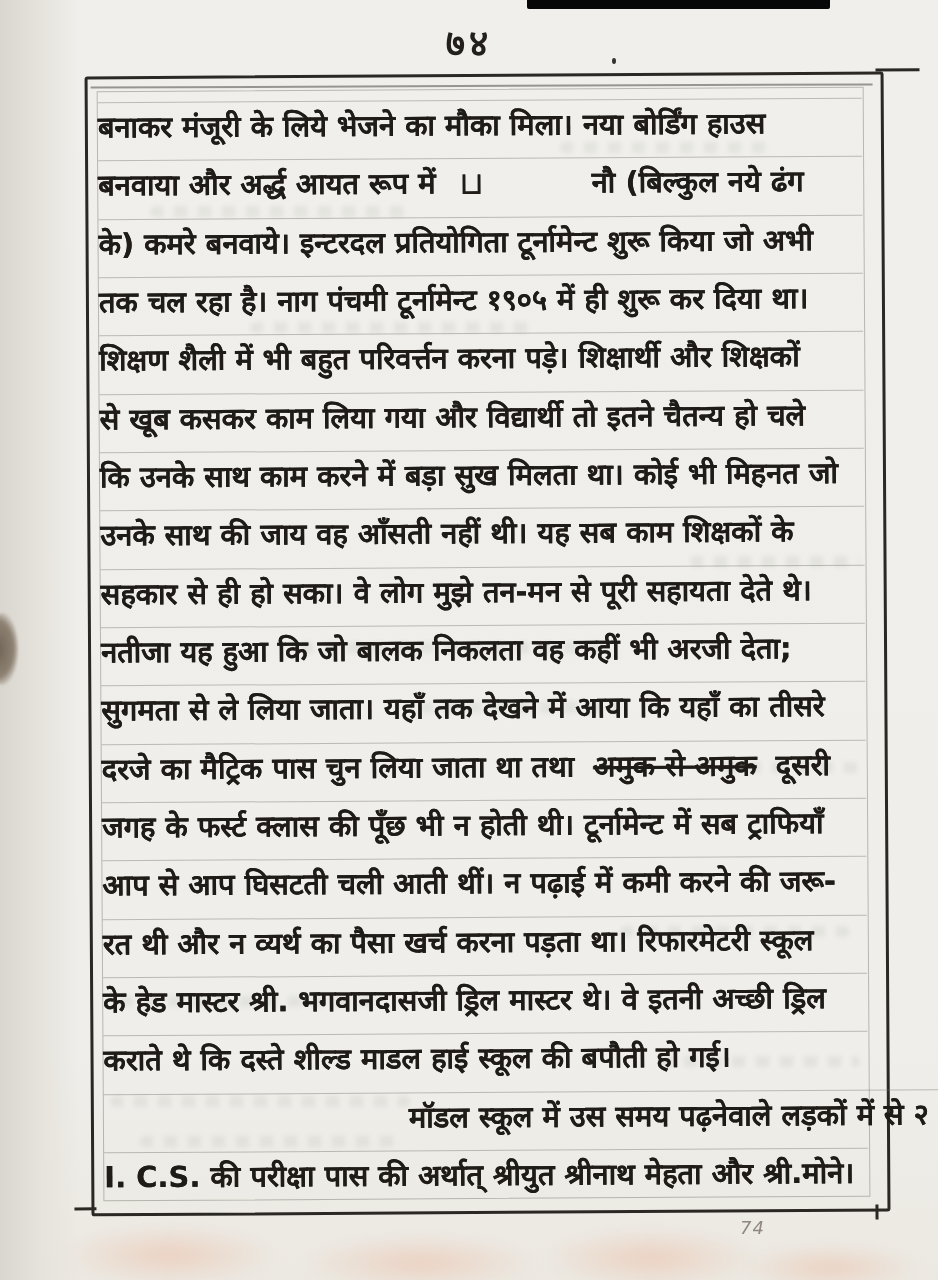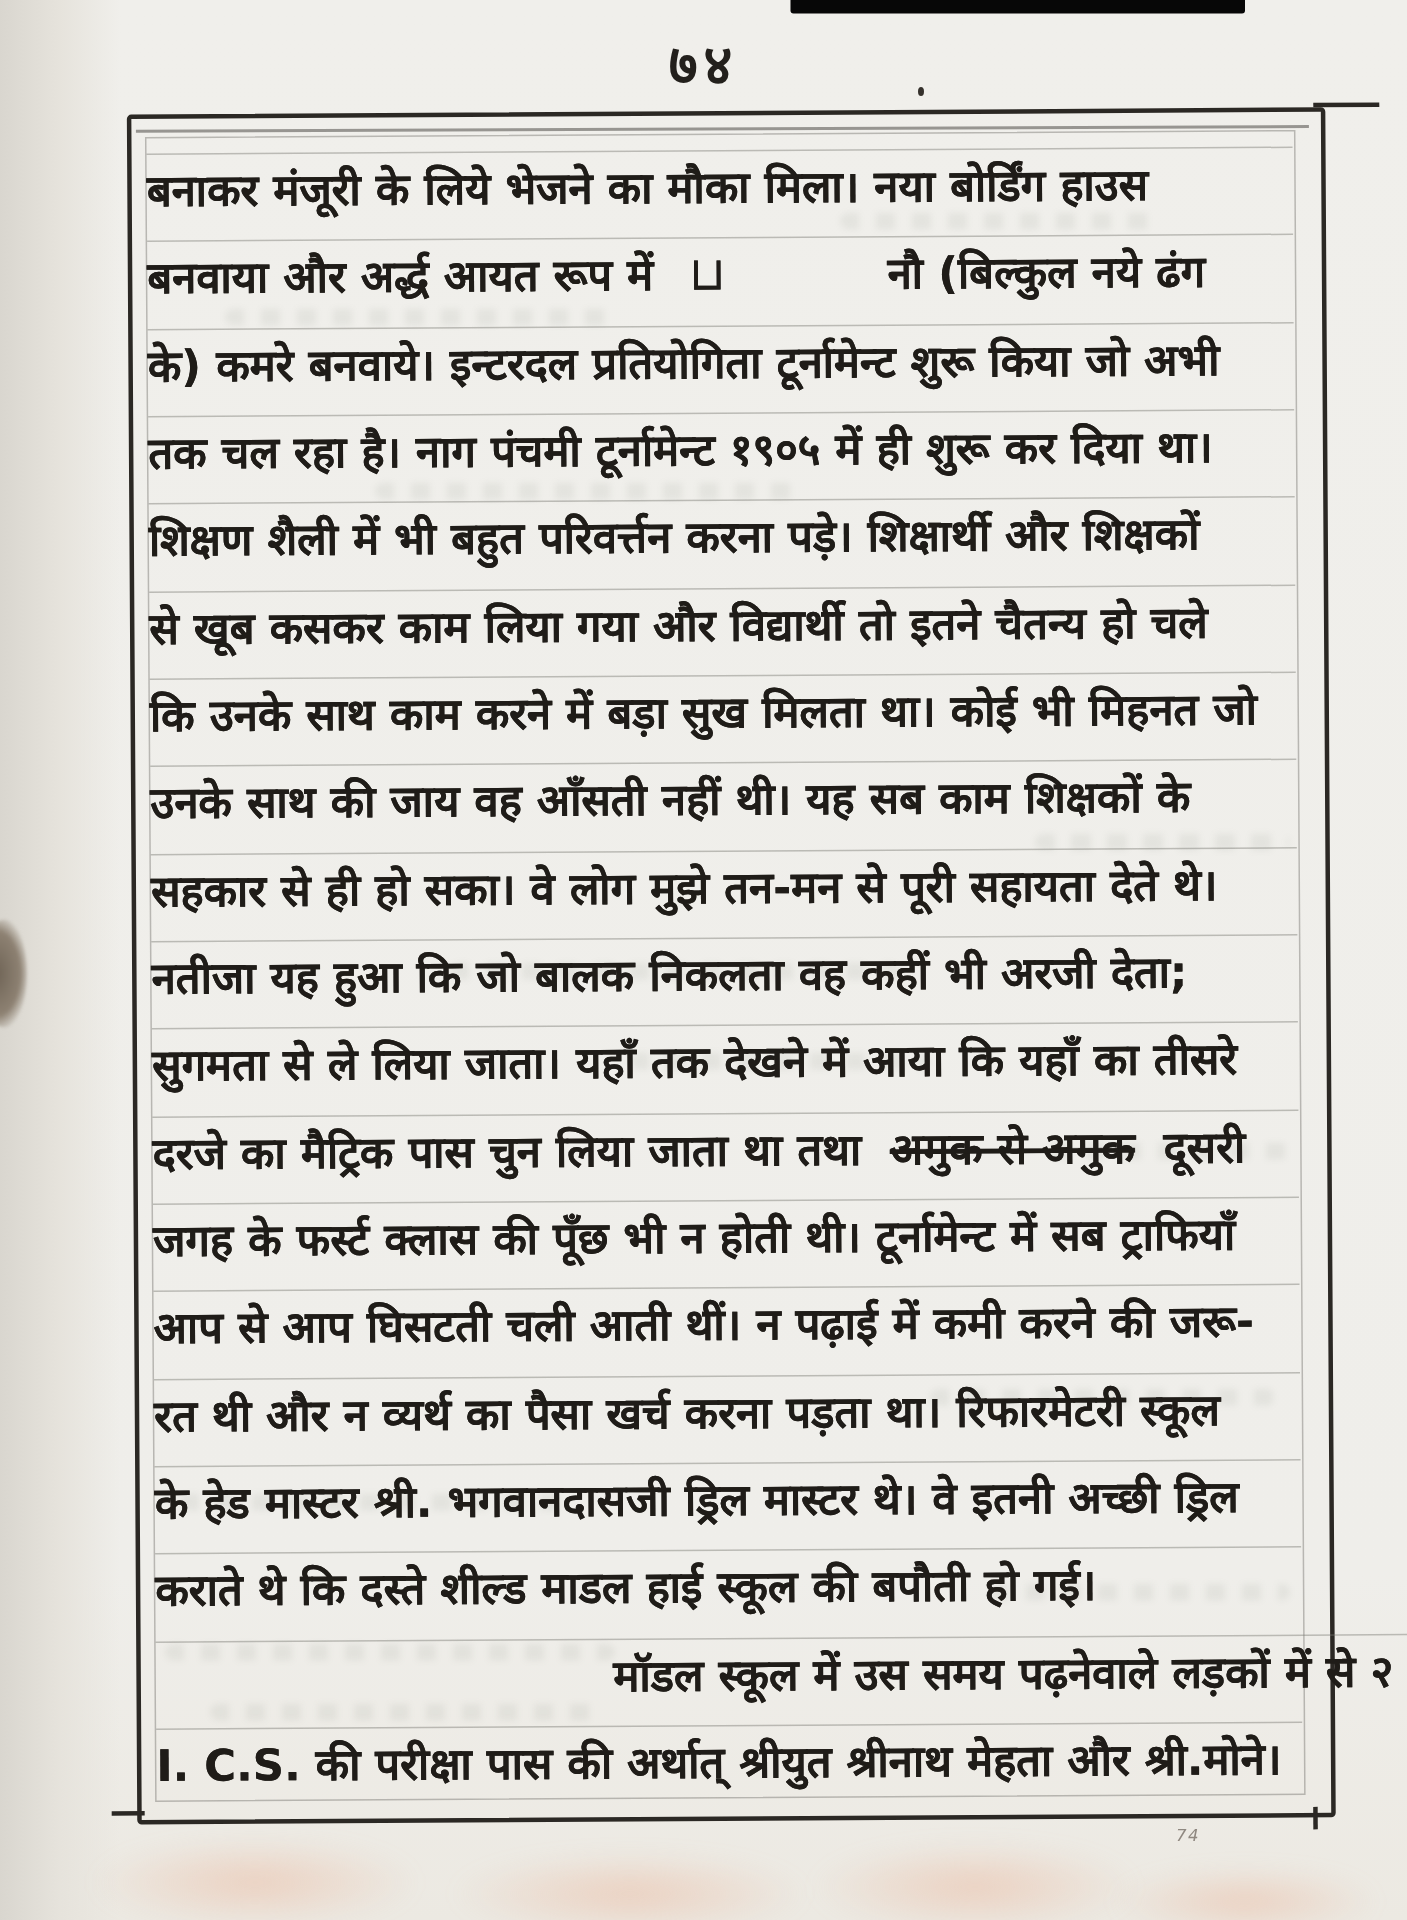--- a/index.html
+++ b/index.html
@@ -44,21 +44,21 @@
   .l2 .usym{margin-left:24px;font-weight:400;font-size:31px;}
   .l2 .spacer{display:inline-block;width:108px;flex:0 0 auto;}
   .strike{text-decoration:line-through;text-decoration-thickness:2.5px;margin:0 9px;}
   .indent{padding-left:305px;}
   
   .ghost{position:absolute;height:11px;border-radius:6px;opacity:.5;filter:blur(2px);
     background:repeating-linear-gradient(90deg,rgba(122,130,116,.20) 0 13px,rgba(122,130,116,0) 13px 24px);}
   
   .blotch{position:absolute;border-radius:50%;filter:blur(7px);
     background:radial-gradient(ellipse,rgba(234,168,136,.38) 0%,rgba(234,168,136,0) 70%);}
-  .pencil-num{position:absolute;left:784px;top:1217px;font-size:11px;color:#8f8880;
+  .pencil-num{position:absolute;left:740px;top:1217px;font-size:18px;color:#8f8880;
     font-style:italic;letter-spacing:1px;}
 </style>
 </head>
 <body>
 
 <div class="canvas">
 
   <div class="left-edge"></div>
   <div class="punch-blob"></div>
   <div class="top-bar"></div>

